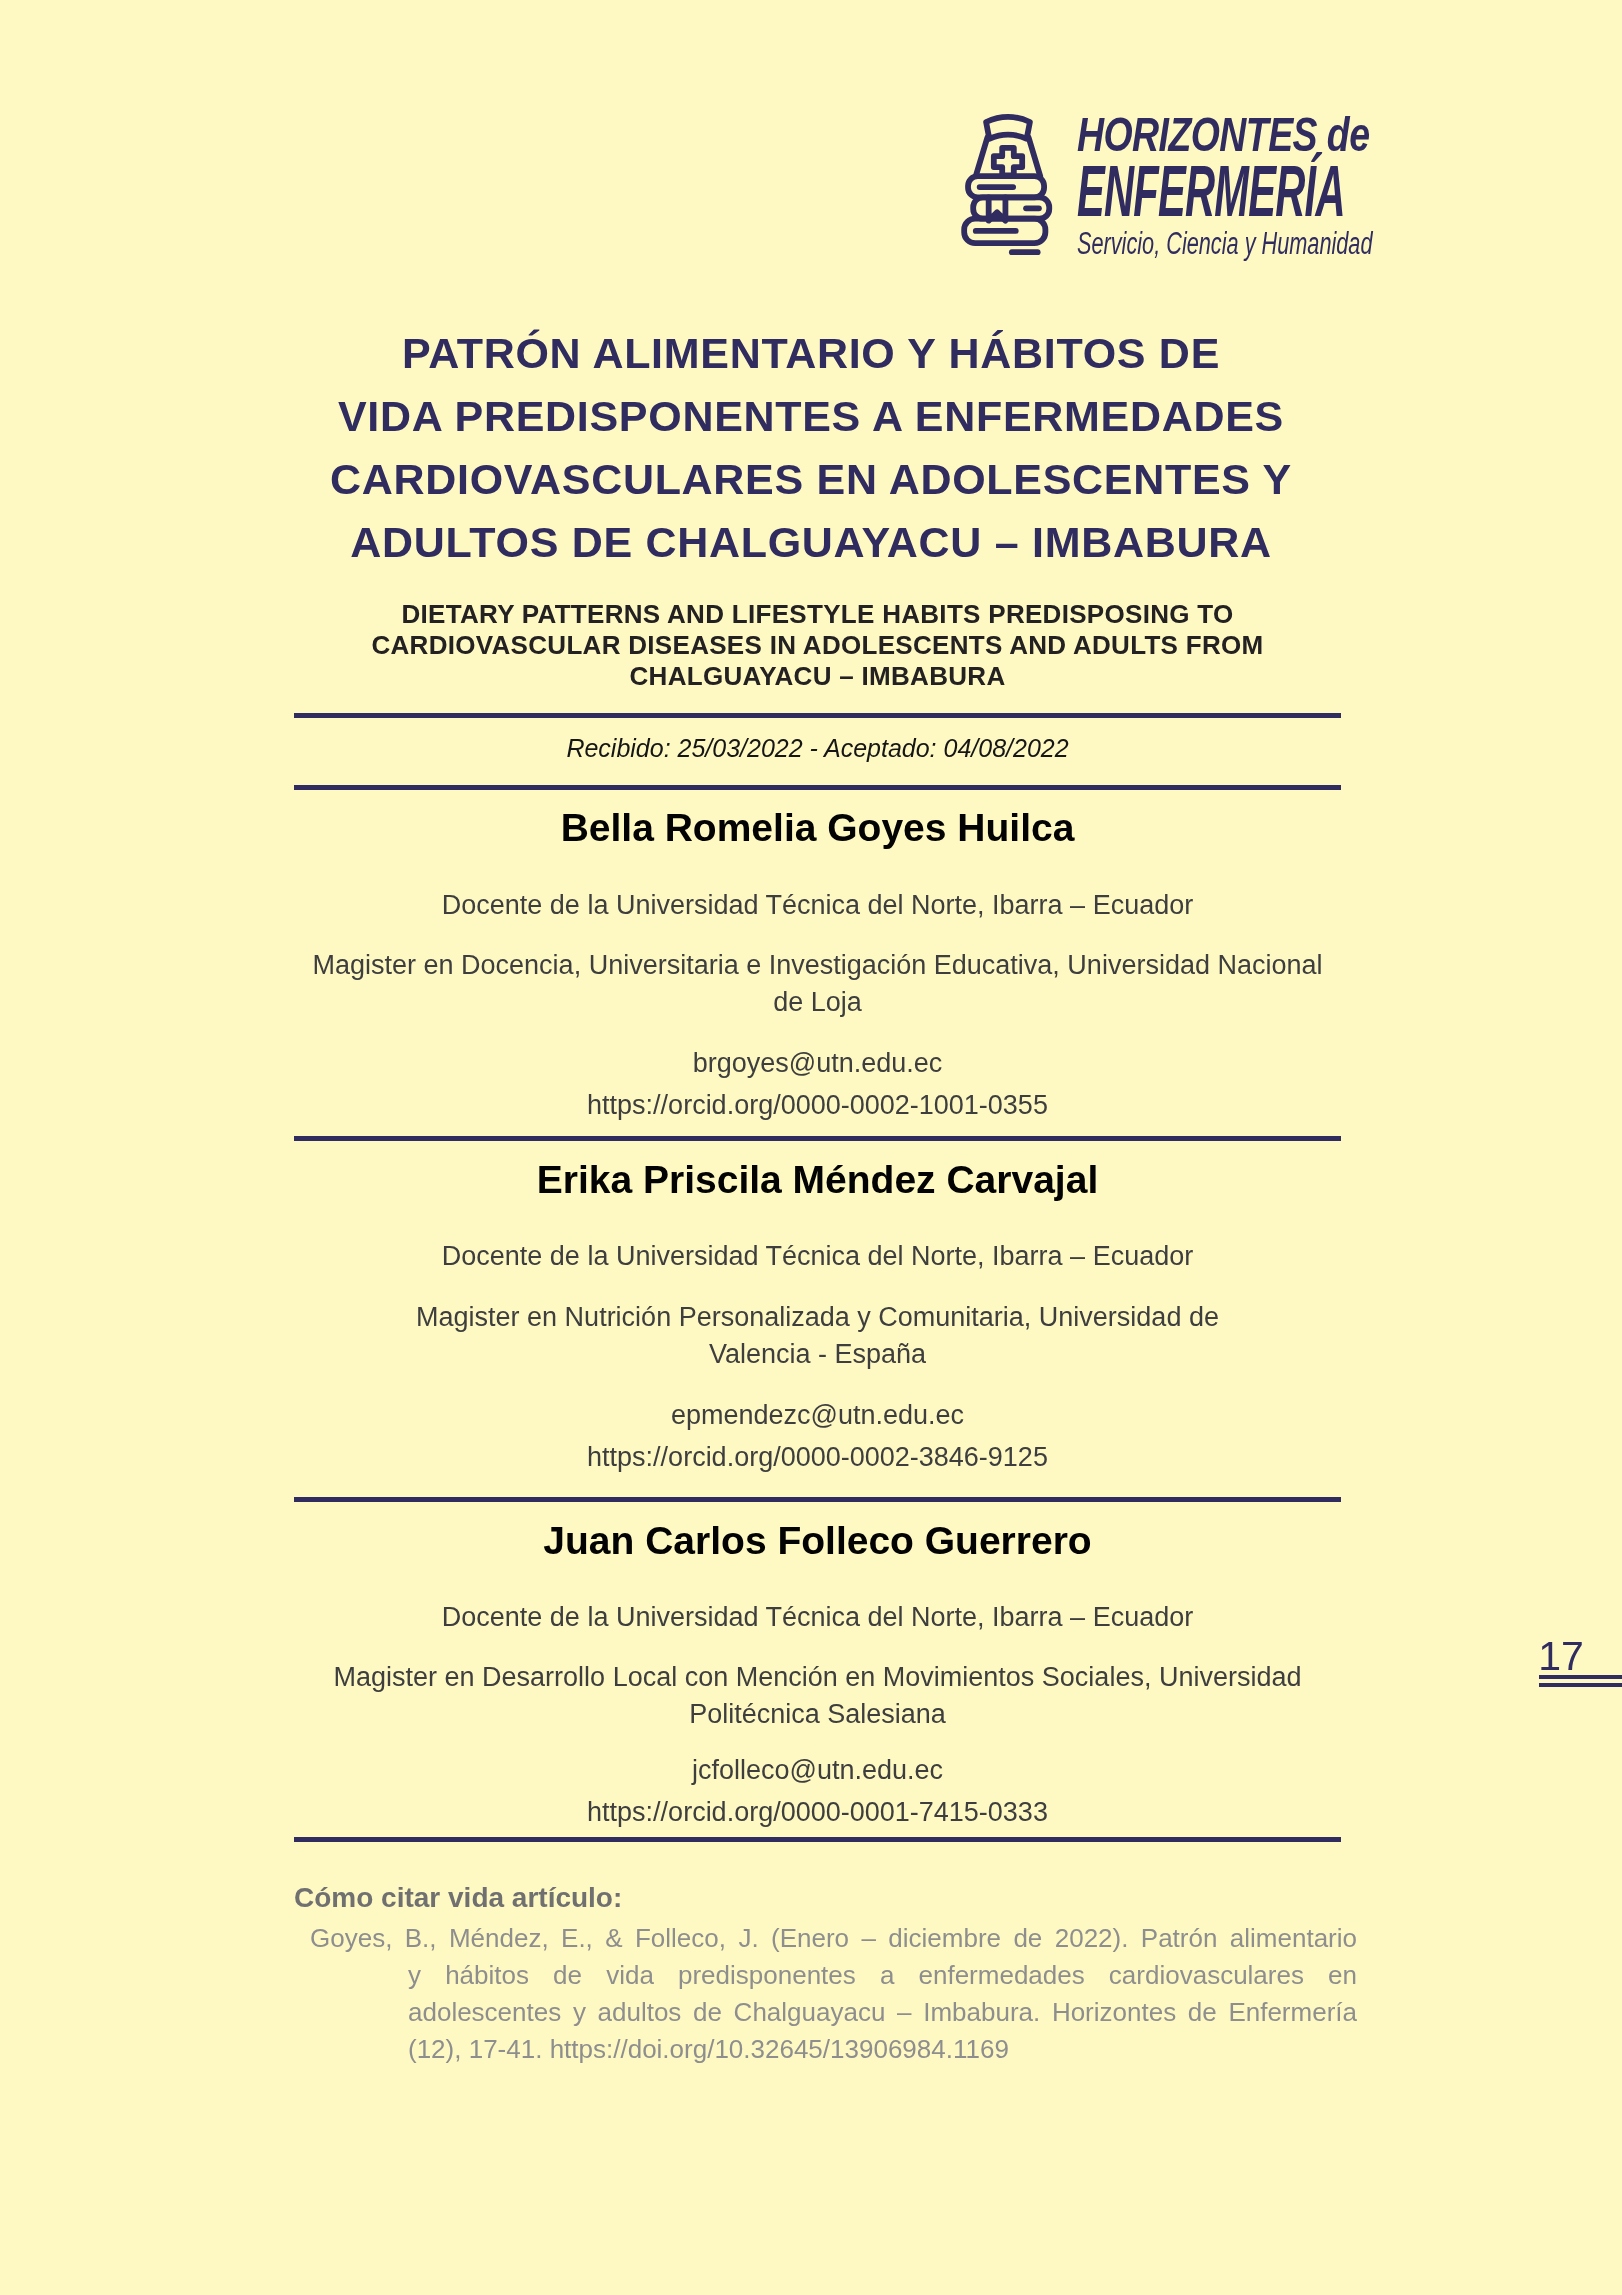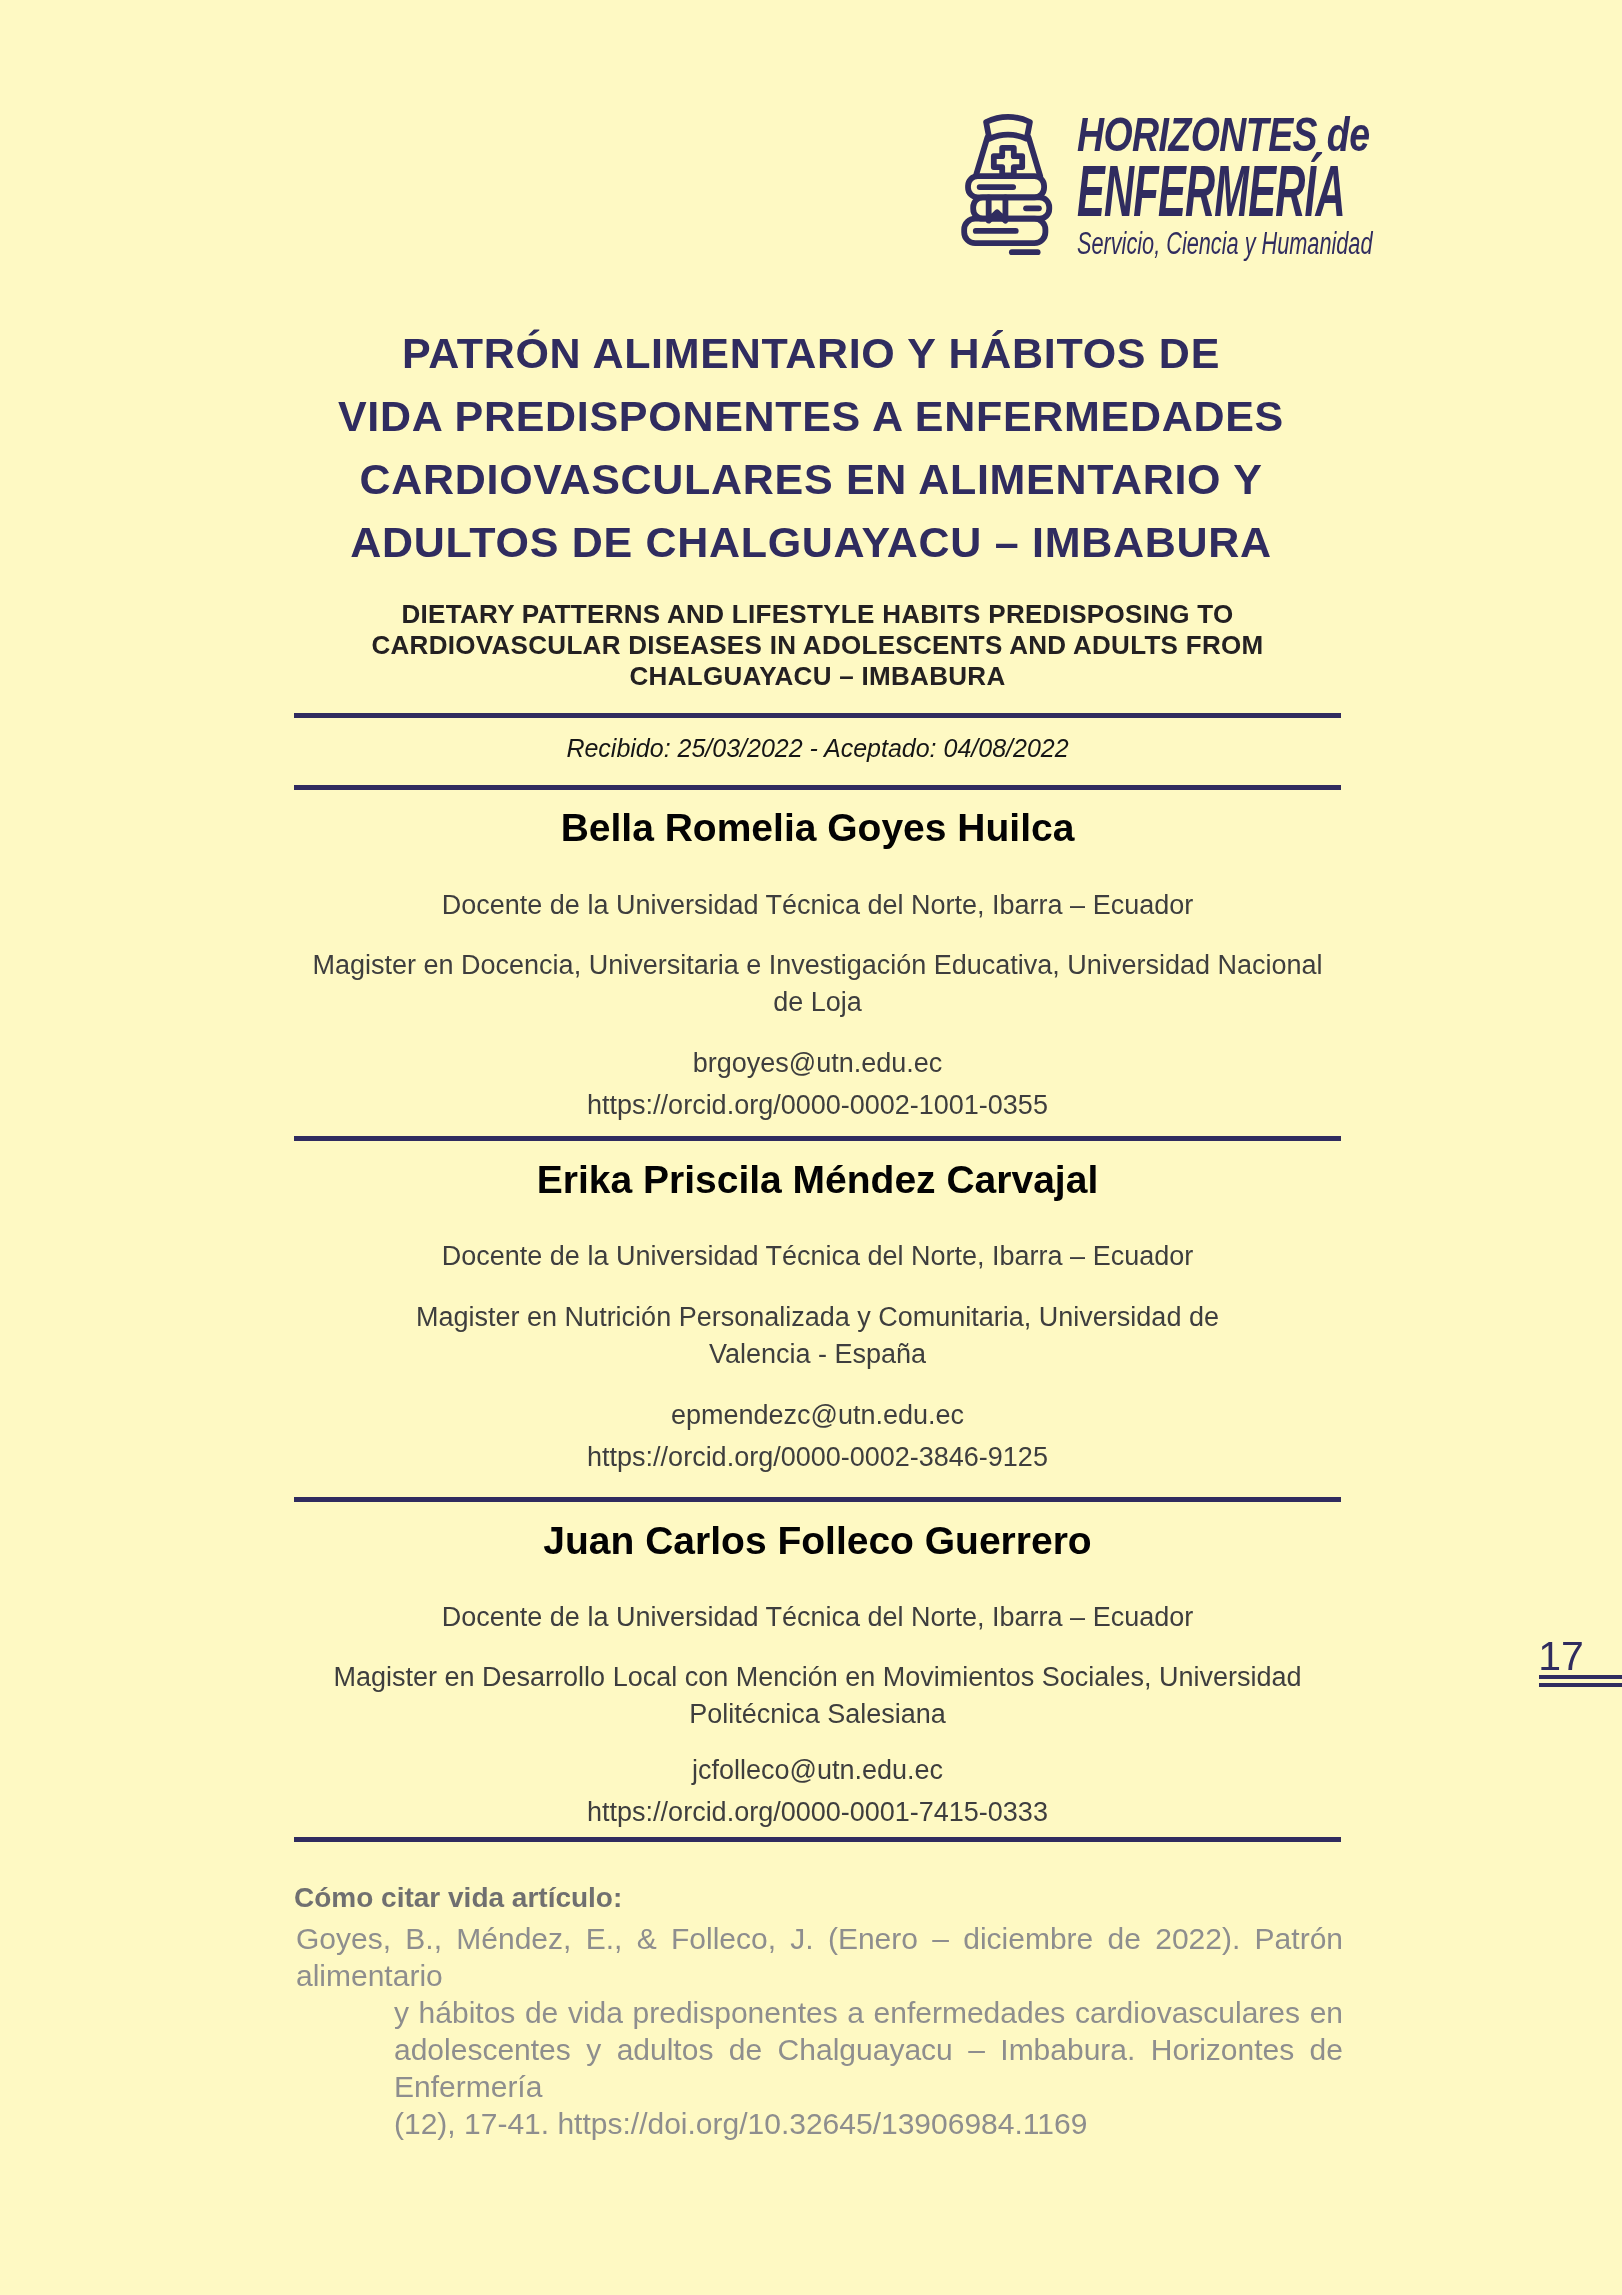--- a/index.html
+++ b/index.html
@@ -35,21 +35,21 @@
   .author-name{color:#030303;font-size:39px;font-weight:bold;}
   .info{color:#3e3e3e;font-size:27px;}
 
   
   .pagenum{left:1525px;top:1633px;width:72px;text-align:center;
            color:#302c5f;font-size:41px;}
   .pn-rule{left:1539px;width:84px;height:3.9px;background:#302c5f;}
 
   
   .cite-head{left:294px;top:1882px;color:#707070;font-size:28px;font-weight:bold;}
-  .cite{left:296px;width:1047px;color:#8e8e8e;font-size:30px;line-height:37px;}
+  .cite{left:310px;width:1047px;color:#8e8e8e;font-size:26px;line-height:37px;}
   .cite-line{text-align:justify;text-align-last:justify;}
   .cite-line.indent{margin-left:98px;}
   .cite-line.last{text-align:left;text-align-last:left;}
 </style>
 </head>
 <body>
 
 <div class="page">
 
   <div class="abs logo">
@@ -78,21 +78,21 @@
     <div class="logo-text">
       <div class="logo-line1">HORIZONTES de</div>
       <div class="logo-line2">ENFERMERÍA</div>
       <div class="logo-tagline">Servicio, Ciencia y Humanidad</div>
     </div>
   </div>
 
   <div class="abs title">
     <div class="nowrap">PATRÓN ALIMENTARIO Y HÁBITOS DE</div>
     <div class="nowrap">VIDA PREDISPONENTES A ENFERMEDADES</div>
-    <div class="nowrap">CARDIOVASCULARES EN ALIMENTARIO Y</div>
+    <div class="nowrap">CARDIOVASCULARES EN ADOLESCENTES Y</div>
     <div class="nowrap">ADULTOS DE CHALGUAYACU – IMBABURA</div>
   </div>
 
   <div class="abs col subtitle">
     <div class="nowrap">DIETARY PATTERNS AND LIFESTYLE HABITS PREDISPOSING TO</div>
     <div class="nowrap">CARDIOVASCULAR DISEASES IN ADOLESCENTS AND ADULTS FROM</div>
     <div class="nowrap">CHALGUAYACU – IMBABURA</div>
   </div>
 
   <div class="abs rule" style="top:713px"></div>

